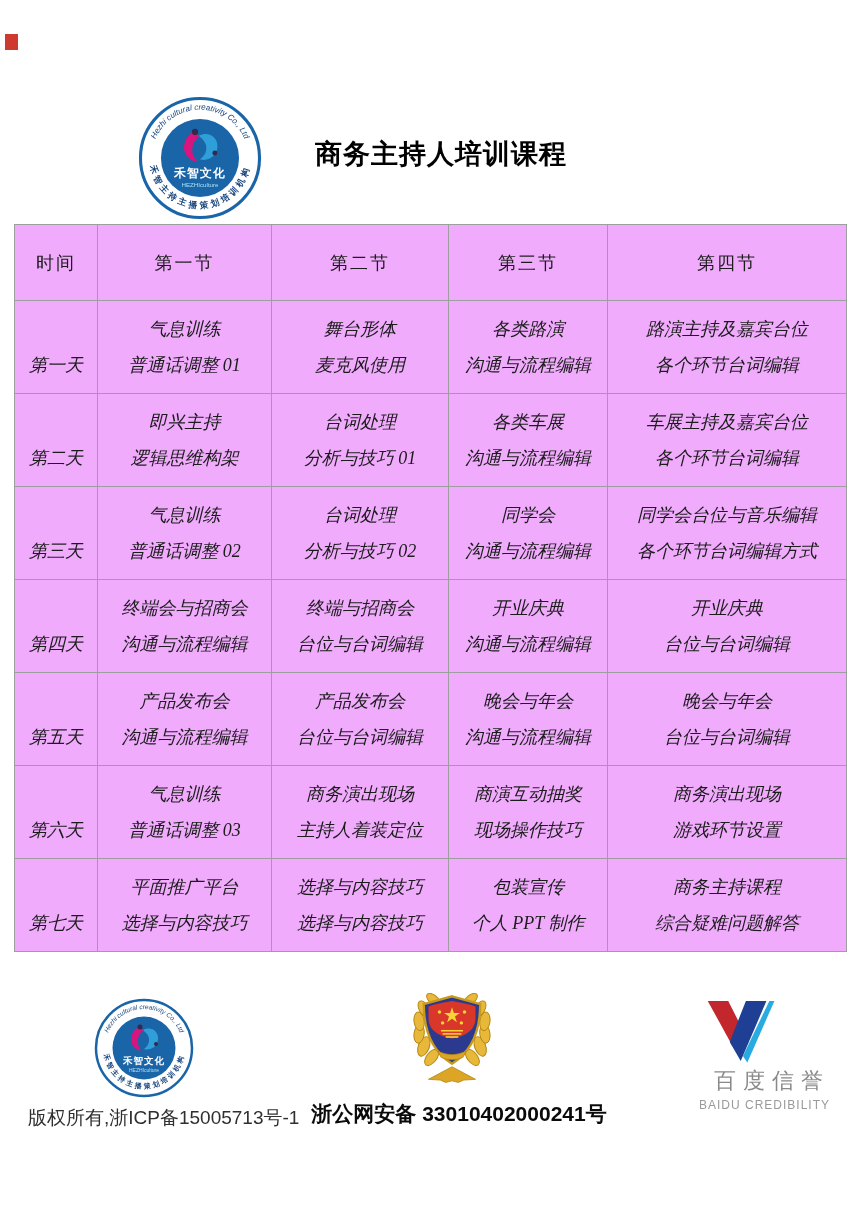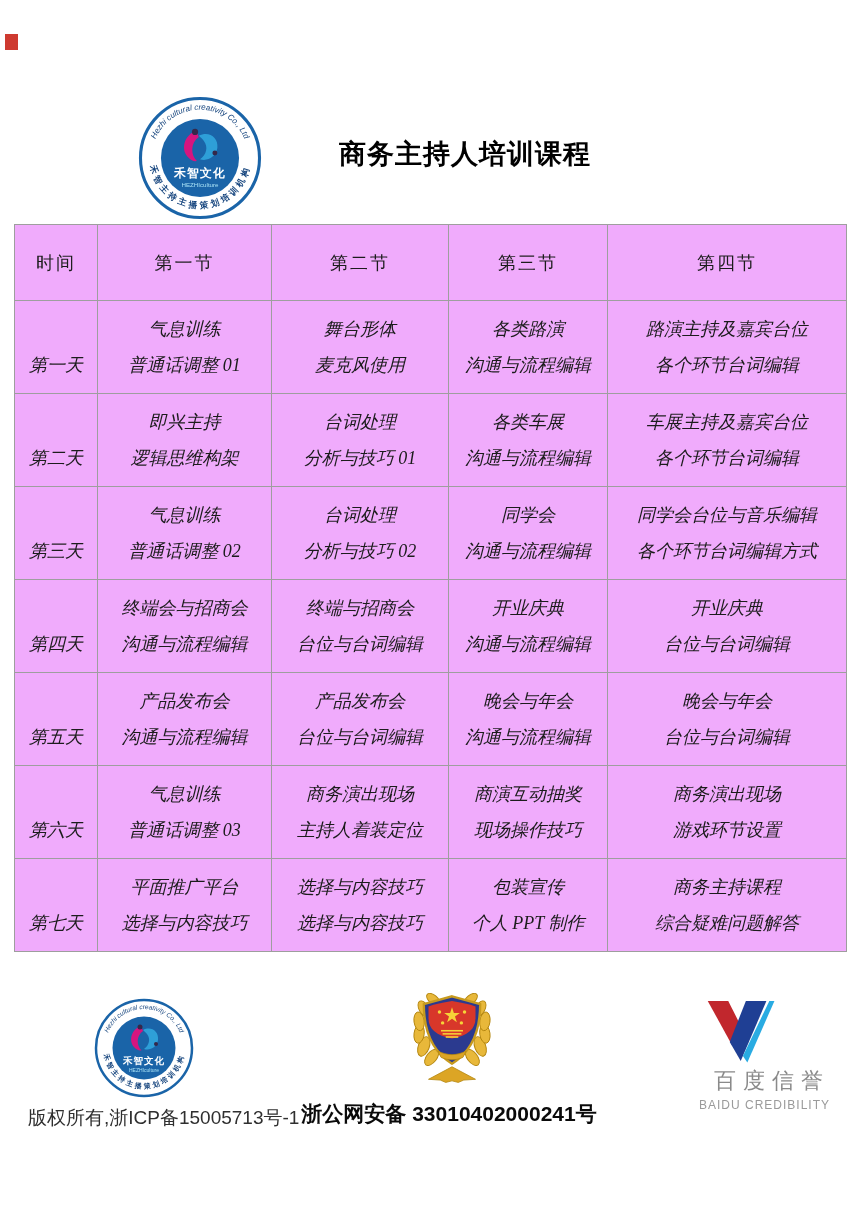--- a/index.html
+++ b/index.html
@@ -5,42 +5,42 @@
   html,body{margin:0;padding:0;background:#ffffff;}
   .page{position:relative;width:860px;height:1223px;background:#ffffff;overflow:hidden;
         font-family:"Liberation Serif","DejaVu Serif",serif;color:#1c1c1c;}
 
   
   .corner-marker{position:absolute;left:5px;top:34px;width:13px;height:16px;background:#ce3a30;}
 
   
   .main-logo{position:absolute;left:138px;top:96px;width:124px;height:124px;}
   .page-title{position:absolute;left:315px;top:136px;font-family:"Liberation Sans","DejaVu Sans",sans-serif;
-              font-size:27px;font-weight:bold;color:#000;letter-spacing:1px;white-space:nowrap;margin-left:24px;}
+              font-size:27px;font-weight:bold;color:#000;letter-spacing:1px;white-space:nowrap;}
 
   
   table.schedule{position:absolute;left:14px;top:224px;width:832px;border-collapse:collapse;table-layout:fixed;}
   table.schedule td,table.schedule th{border:1px solid #9e9e9e;padding:0;text-align:center;
               font-weight:normal;font-size:18px;color:#1c1c1c;background:#f0abfc;vertical-align:middle;}
   tr.hdr{height:76px;}
   tr.day-row{height:92px;}
   th.col-head{font-size:20px;letter-spacing:2px;}
   td.cell{vertical-align:top;}
   .cell-inner{display:flex;flex-direction:column;justify-content:space-between;height:92px;
               box-sizing:border-box;padding:15px 2px;font-style:italic;}
   .cell-line{line-height:26px;white-space:nowrap;}
   .day-inner{display:flex;flex-direction:column;justify-content:flex-end;height:92px;
               box-sizing:border-box;padding:15px 2px;font-style:italic;}
 
   
   .footer-logo{position:absolute;left:94px;top:998px;width:100px;height:100px;}
   .copyright{position:absolute;left:28px;top:1105px;width:260px;font-family:"Liberation Sans","DejaVu Sans",sans-serif;
              font-size:19px;color:#2f2f2f;white-space:nowrap;}
   .police-badge{position:absolute;left:405px;top:990px;width:94px;height:94px;}
-  .police-filing{position:absolute;left:294px;top:1100px;width:310px;text-align:center;
+  .police-filing{position:absolute;left:304px;top:1100px;width:310px;text-align:center;
              font-family:"Liberation Sans","DejaVu Sans",sans-serif;font-size:21px;font-weight:bold;color:#0a0a0a;white-space:nowrap;}
   .baidu-block{position:absolute;left:650px;top:998px;width:180px;text-align:right;
              font-family:"Liberation Sans","DejaVu Sans",sans-serif;}
   .baidu-v{width:86px;height:66px;display:block;margin:0 auto;}
   .baidu-cn{font-size:22px;color:#8a8a8a;letter-spacing:7px;margin-top:2px;}
   .baidu-en{font-size:12px;color:#9a9a9a;letter-spacing:1px;margin-top:2px;}
   .baidu-cert{font-size:20px;color:#0a0a0a;letter-spacing:3px;margin-top:8px;}
 </style>
 </head>
 <body>

